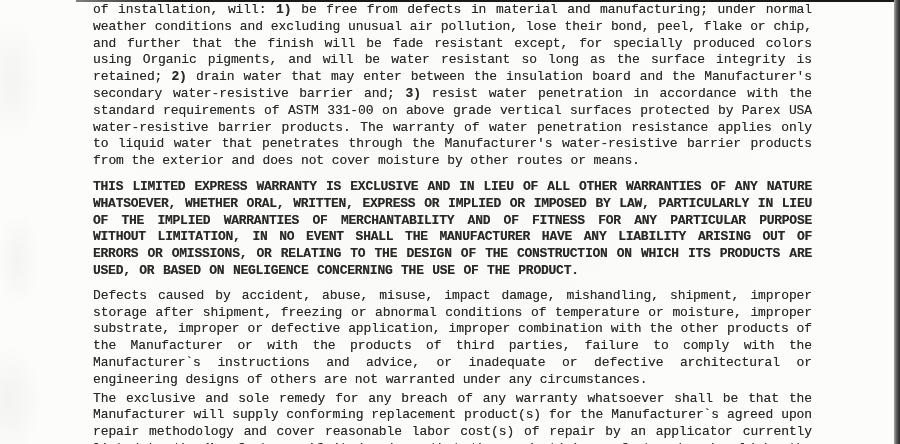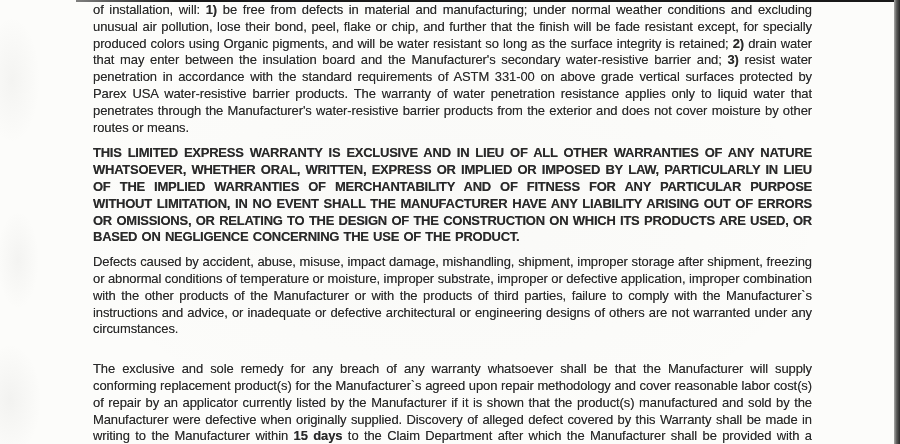--- a/index.html
+++ b/index.html
@@ -12,21 +12,21 @@
     width: 900px;
     height: 444px;
     overflow: hidden;
     background-color: #fcfcfa;
     
     background-image:
       radial-gradient(ellipse 40px 90px at 12px 80px,  rgba(90,90,88,0.05), rgba(0,0,0,0) 70%),
       radial-gradient(ellipse 30px 70px at 18px 260px, rgba(90,90,88,0.05), rgba(0,0,0,0) 70%),
       radial-gradient(ellipse 45px 80px at 10px 400px, rgba(90,90,88,0.06), rgba(0,0,0,0) 70%),
       radial-gradient(ellipse 500px 300px at 450px 220px, rgba(120,120,115,0.02), rgba(0,0,0,0) 80%);
-    font-family: Liberation Sans, sans-serif;
+    font-family: Liberation Mono, monospace;
   }
   .top-scan-line {
     position: absolute;
     top: 0;
     left: 76px;
     right: 0;
     height: 2px;
     background: linear-gradient(to right, rgba(25,25,25,0.55), #191919 12%, #191919);
   }
   .right-scan-bar {
@@ -46,21 +46,21 @@
     font-size: 13px;
     line-height: 16.8px;
     letter-spacing: -0.1px;
     text-align: justify;
     text-shadow: 0 0 0.4px rgba(45,45,45,0.55);
   }
   .para {
     margin: 0 0 9px 0;
   }
   .para.spacing-mid  { margin-bottom: 8px; }
-  .para.spacing-tight{ margin-bottom: 23px;  }
+  .para.spacing-tight{ margin-bottom: 2px;  }
   .para-bold {
     font-weight: bold;
     letter-spacing: -0.25px;
     word-spacing: 1px;
   }
   .run-bold { font-weight: bold; }
 </style>
 </head>
 <body>
 

